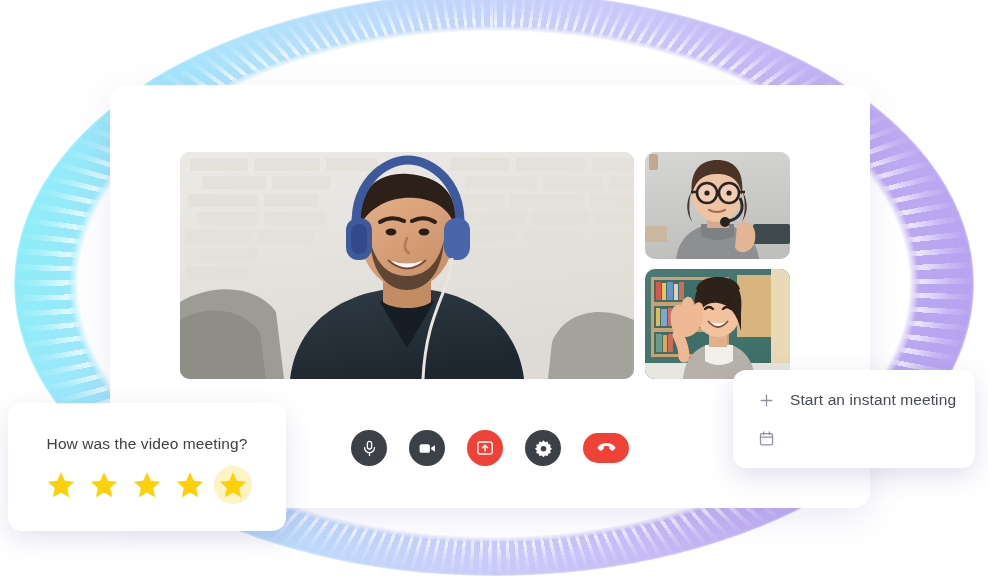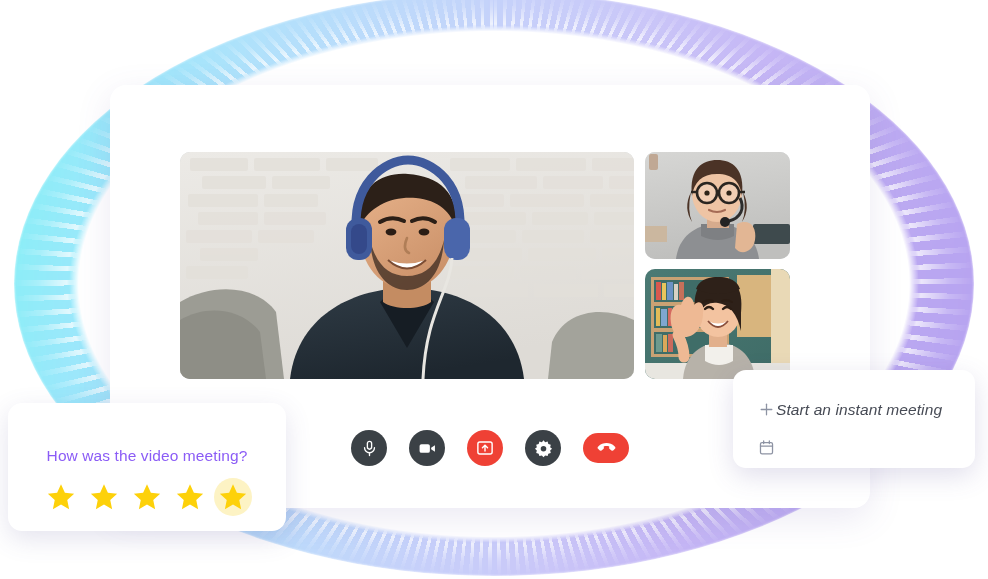--- a/index.html
+++ b/index.html
@@ -158,23 +158,23 @@
     width: 278px;
     height: 128px;
     background: #ffffff;
     border-radius: 14px;
     box-shadow: 0 8px 26px rgba(90, 80, 150, 0.16);
     display: flex;
     flex-direction: column;
     align-items: center;
   }
   .rating-title {
-    margin-top: 44px;
+    margin-top: 32px;
     font-size: 15.5px;
-    color: #8b5cf6;
+    color: #404040;
     letter-spacing: 0.1px;
   }
   .stars {
     margin-top: 13px;
     display: flex;
     align-items: center;
     gap: 5px;
   }
   .star-slot {
     position: relative;
@@ -204,24 +204,24 @@
     height: 98px;
     background: #ffffff;
     border-radius: 13px;
     box-shadow: 0 8px 26px rgba(90, 80, 150, 0.18);
     padding: 11px 0;
     box-sizing: border-box;
   }
   .menu-item {
     height: 38px;
     display: flex;
-    align-items: flex-end;
+    align-items: center;
+    gap: 14px;
     padding: 0 24px;
     cursor: pointer;
-    font-style: italic;
   }
   .menu-icon {
     width: 19px;
     height: 19px;
     flex: 0 0 19px;
     display: flex;
     align-items: center;
     justify-content: center;
     color: #8d93a3;
   }

